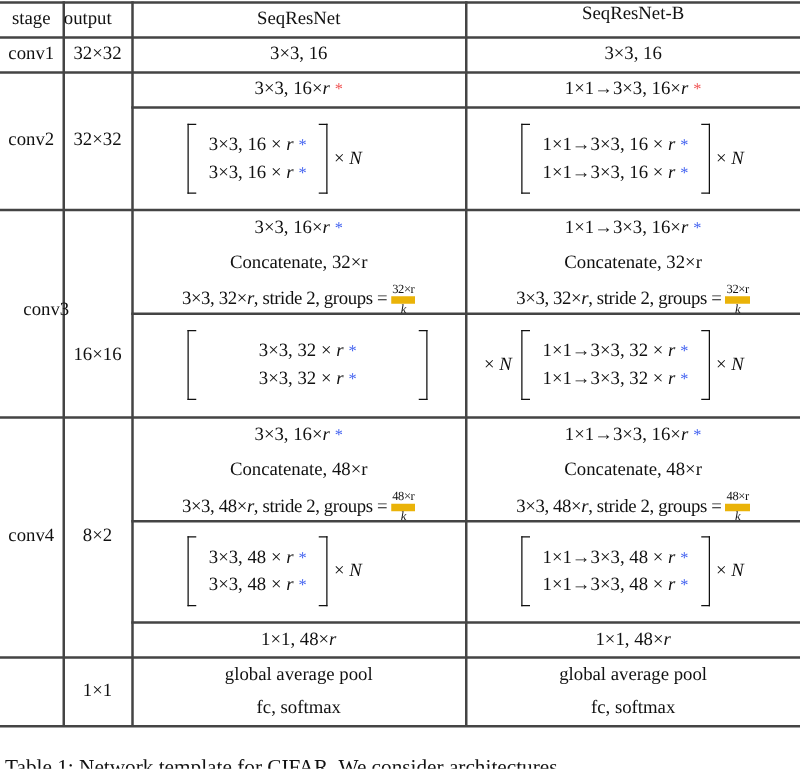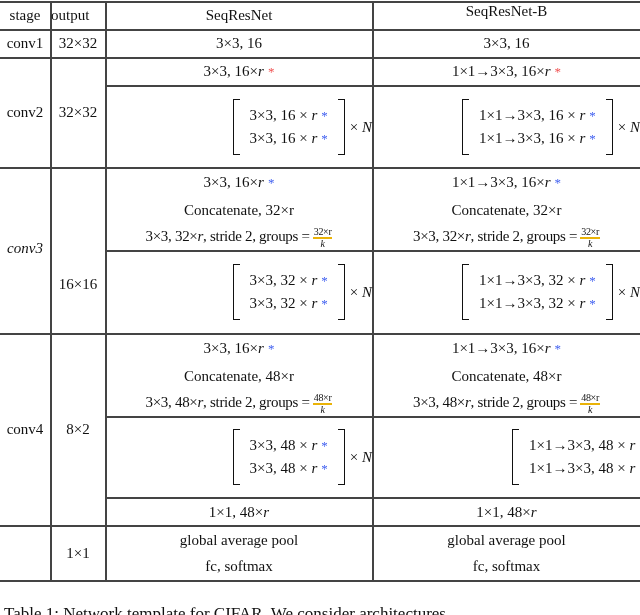--- a/index.html
+++ b/index.html
@@ -6,23 +6,23 @@
   body { width: 640px; height: 615px; overflow: hidden; position: relative;
          font-family: "Liberation Serif", "DejaVu Serif", serif; color: #111; font-size: 15px; }
   .hline { position: absolute; left: 0; width: 640px; height: 1.5px; background: #444; }
   .hline.inner { left: 105px; width: 535px; }
   .vline { position: absolute; width: 1.5px; background: #444; }
   .cell { position: absolute; text-align: center; white-space: nowrap; line-height: 18px; }
   .i { font-style: italic; }
   .ast-red { color: #f05050; font-size: 13px; margin-left: 4px; }
   .ast-blue { color: #4060f0; font-size: 13px; margin-left: 4px; }
   .frac { display: inline-block; vertical-align: middle; text-align: center; font-size: 10px; line-height: 10px; margin-left: 3px; }
-  .frac .num { display: block; border-bottom: 2px solid #eab308; padding: 0 1px; }
+  .frac .num { display: block; border-bottom: 6px solid #eab308; padding: 0 1px; }
   .frac .den { display: block; font-style: italic; }
-  .bracket-block { position: absolute; display: flex; align-items: center; justify-content: flex-end; }
+  .bracket-block { position: absolute; display: flex; align-items: center; justify-content: flex-start; margin-left: 44px; }
   .bracket { width: 6px; height: 54px; border: 1.3px solid #111; }
   .bracket.l { border-right: none; }
   .bracket.r { border-left: none; }
   .bracket-lines { padding: 0 10px; line-height: 22px; text-align: left; }
   .times-n { margin-left: 5px; }
   .caption { position: absolute; left: 4px; top: 604px; font-size: 17px; white-space: nowrap; }
 </style>
 </head>
 <body>
 
@@ -74,40 +74,40 @@
 <div class="bracket-block" style="left:373px; width:267px; top:96px; height:62px;">
   <div class="bracket l"></div>
   <div class="bracket-lines">
     <div><span>1×1→3×3, 16 × </span><span class="i">r</span><span class="ast-blue">*</span></div>
     <div><span>1×1→3×3, 16 × </span><span class="i">r</span><span class="ast-blue">*</span></div>
   </div>
   <div class="bracket r"></div>
   <span class="times-n"><span>× </span><span class="i">N</span></span>
 </div>
 
-<div class="cell" style="left:0; width:50px; top:239px;font-style:italic;">conv3</div>
+<div class="cell" style="left:12px; width:50px; top:239px;">conv3</div>
 <div class="cell" style="left:51px; width:54px; top:239px;margin-top:36px;">16×16</div>
 
 <div class="cell" style="left:106px; width:266px; top:173px;">
   <span>3×3, 16×</span><span class="i">r</span><span class="ast-blue">*</span>
 </div>
 <div class="cell" style="left:106px; width:266px; top:201px;">Concatenate, 32×r</div>
 <div class="cell" style="left:106px; width:266px; top:227px; letter-spacing:-0.3px;">
   <span>3×3, 32×</span><span class="i">r</span><span>, stride 2, groups =</span><span class="frac"><span class="num">32×r</span><span class="den">k</span></span>
 </div>
 
 <div class="cell" style="left:373px; width:267px; top:173px;">
   <span>1×1→3×3, 16×</span><span class="i">r</span><span class="ast-blue">*</span>
 </div>
 <div class="cell" style="left:373px; width:267px; top:201px;">Concatenate, 32×r</div>
 <div class="cell" style="left:373px; width:267px; top:227px; letter-spacing:-0.3px;">
   <span>3×3, 32×</span><span class="i">r</span><span>, stride 2, groups =</span><span class="frac"><span class="num">32×r</span><span class="den">k</span></span>
 </div>
 
-<div class="bracket-block" style="left:106px; width:266px; top:260px; height:64px;">
+<div class="bracket-block" style="left:106px; width:266px; top:260px; height:64px;gap:40px;">
   <div class="bracket l"></div>
   <div class="bracket-lines">
     <div><span>3×3, 32 × </span><span class="i">r</span><span class="ast-blue">*</span></div>
     <div><span>3×3, 32 × </span><span class="i">r</span><span class="ast-blue">*</span></div>
   </div>
   <div class="bracket r"></div>
   <span class="times-n"><span>× </span><span class="i">N</span></span>
 </div>
 <div class="bracket-block" style="left:373px; width:267px; top:260px; height:64px;">
   <div class="bracket l"></div>

